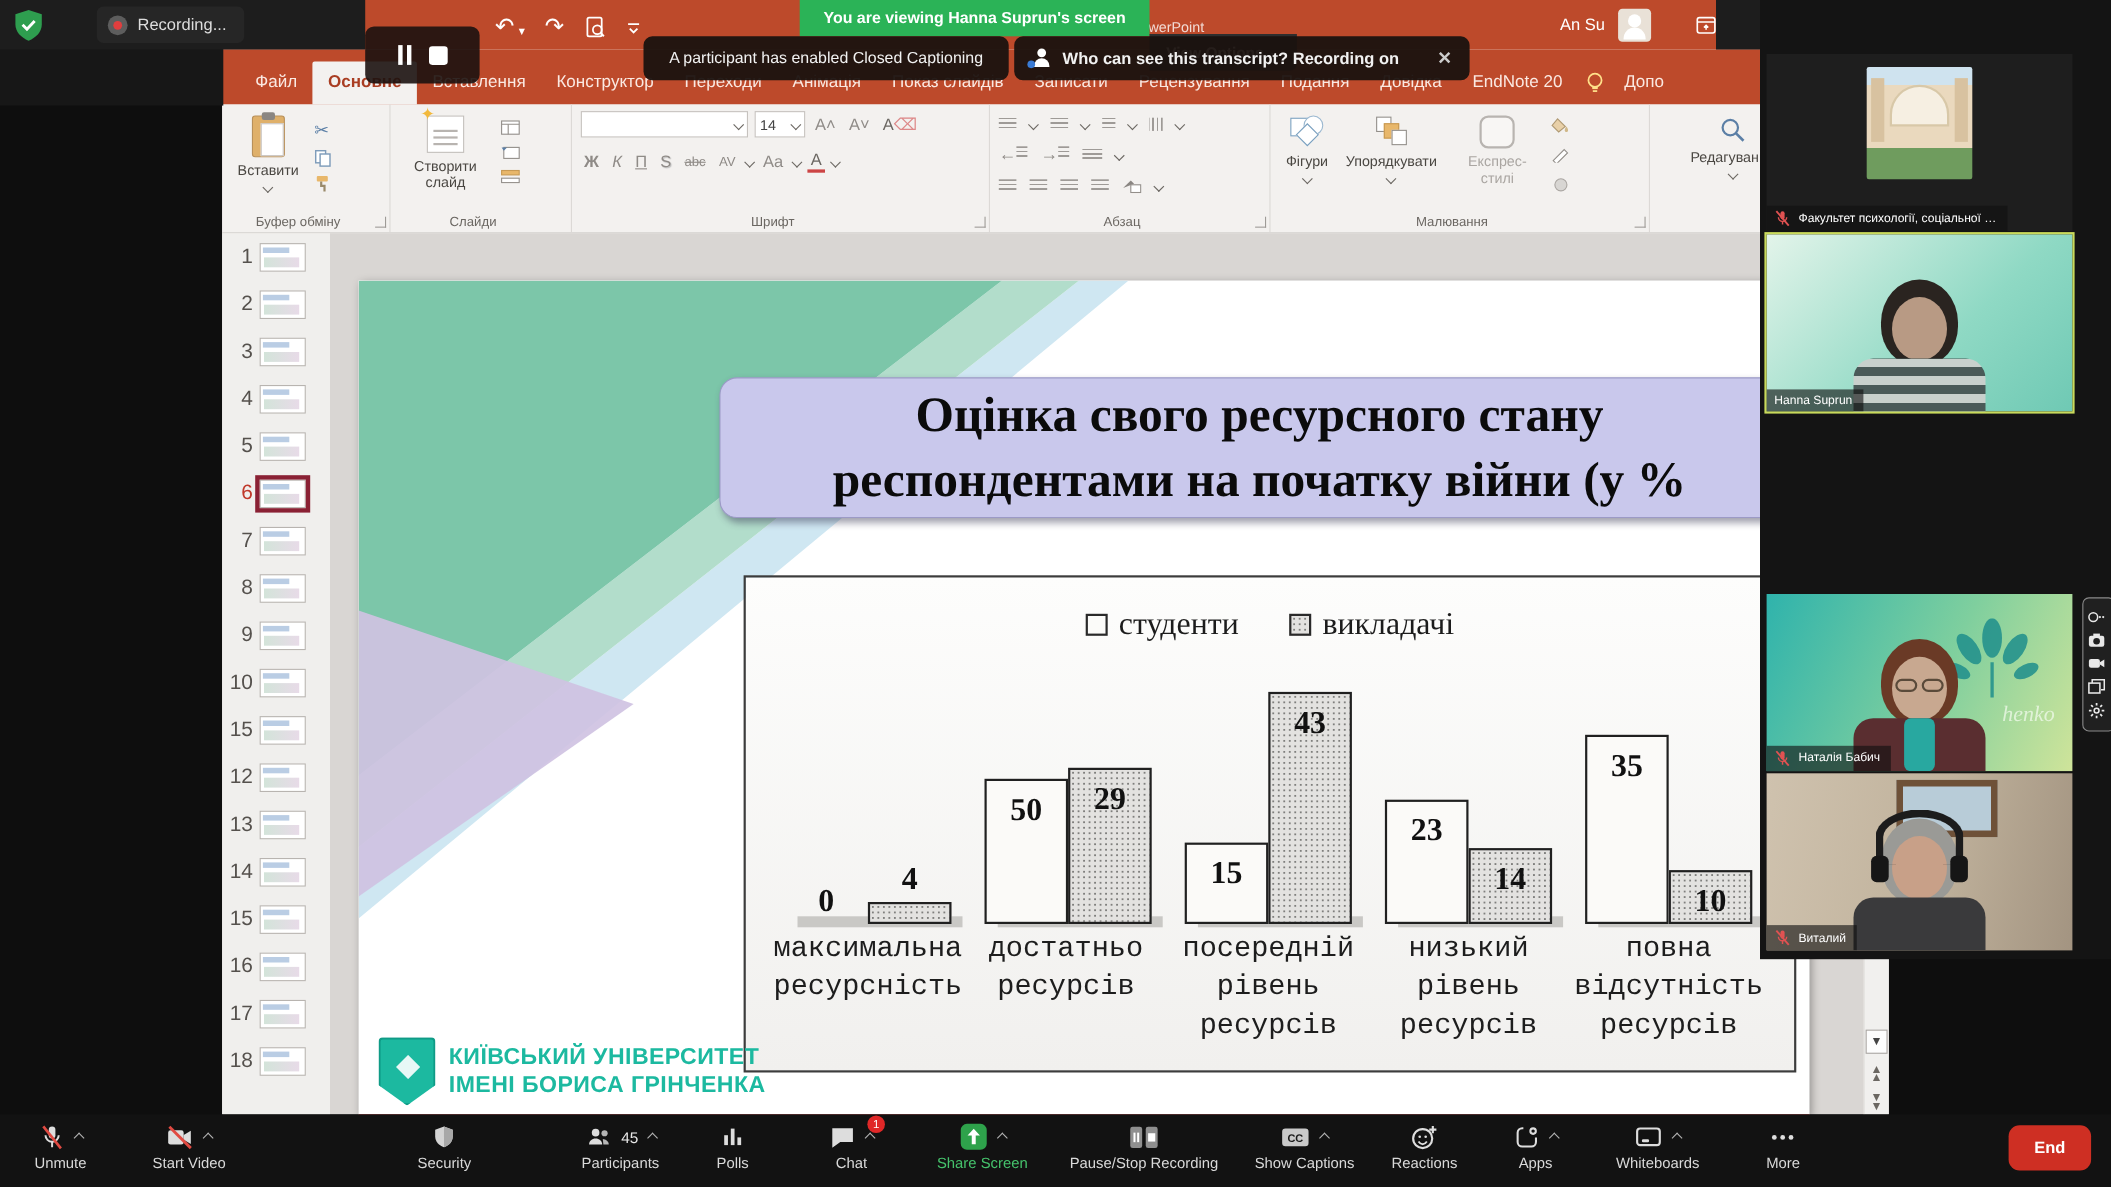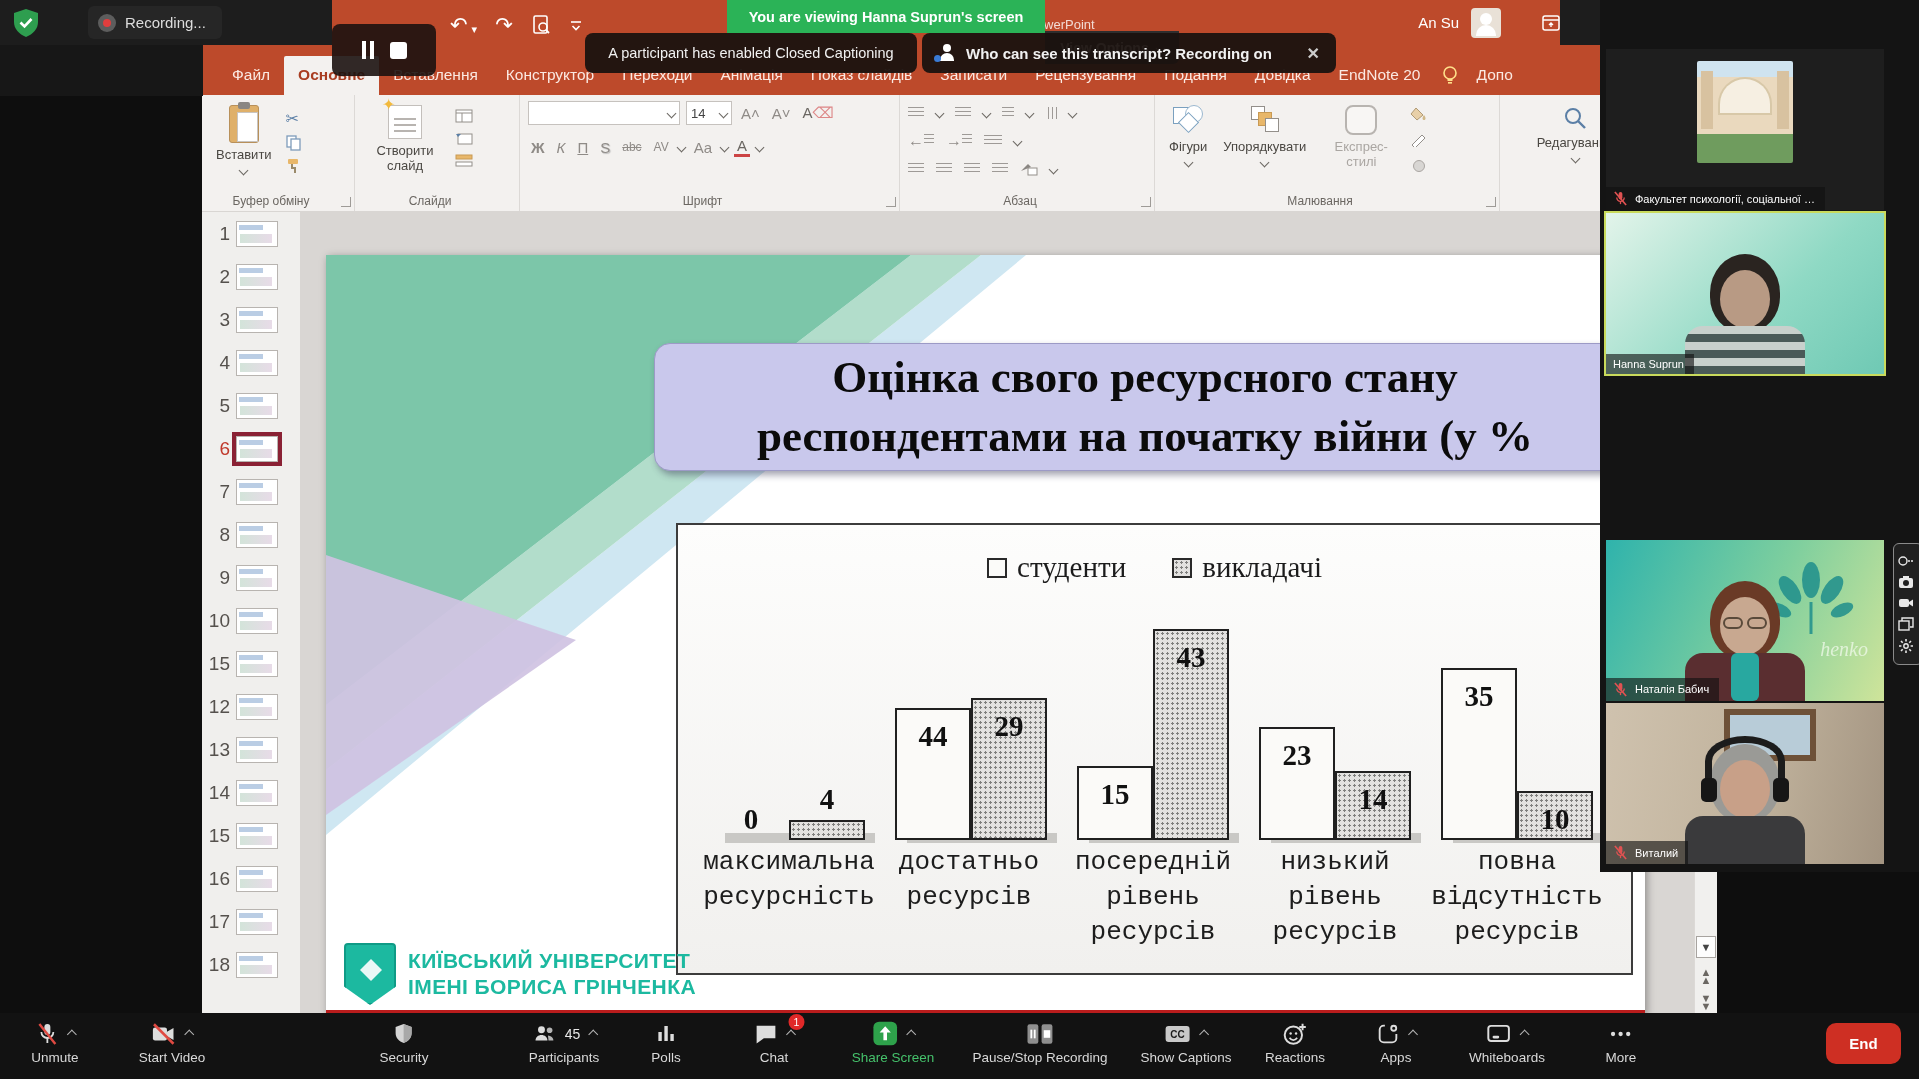--- a/index.html
+++ b/index.html
@@ -83,21 +83,21 @@
                       background:linear-gradient(90deg,#c8ddd0,#e2d2e2); opacity:.8;}
   .thumb-box.sel { outline:4px solid #8a2134; }
 
   .scrollcol { position:absolute; right:0; top:0; width:23px; bottom:0; background:#f1f0ee; border-left:1px solid #dcd9d6;}
   .scroll-downbox { position:absolute; left:1px; top:724px; width:20px; height:22px; background:#fdfdfd;
                     border:1px solid #a8a4a0; color:#444; font-size:11px; display:flex; align-items:center; justify-content:center;}
   .dblarrow { position:absolute; left:2px; width:18px; text-align:center; color:#6b6762; font-size:11px; line-height:8px;}
 
   
   .slide { position:absolute; left:124px; top:43px; width:1319px; height:760px; background:#fff;
-           border-bottom:5px solid #b91c1c; box-shadow:2px 2px 8px rgba(0,0,0,.35); overflow:hidden;}
+           border-bottom:2px solid #b91c1c; box-shadow:2px 2px 8px rgba(0,0,0,.35); overflow:hidden;}
   .deco { position:absolute; left:0; top:0; pointer-events:none; }
   .slide-title { position:absolute; left:328px; top:88px; width:982px; height:128px; background:#c9c8ec;
                  border:1px solid #9c9ac6; border-radius:16px; box-shadow:3px 4px 7px rgba(50,50,80,.45);
                  display:flex; flex-direction:column; align-items:center; justify-content:center;
                  font-family:"Liberation Serif", serif; font-weight:bold; font-size:45px; color:#0b0b0b; line-height:59px;}
   .chartbox { position:absolute; left:350px; top:268px; width:957px; height:452px;
               background:linear-gradient(#fdfdfc,#f1f0ee); border:2px solid #3c3c3c; }
   .legend { position:absolute; top:26px; left:0; right:0; display:flex; justify-content:center; gap:46px;
             font-family:"Liberation Serif", serif; font-size:29px; color:#1c1c1c;}
   .legend .li { display:flex; align-items:center; gap:10px;}
@@ -530,21 +530,21 @@
                 <span>викладачі</span>
               </span>
             </div>
           <div class="plot">
               <div class="bar-shadow" style="left: 47px;"></div>
               <div class="vlabel" style="left: 35px; bottom: 4px;">0</div>
               <div class="bar teacher" style="left: 111px; width: 76px; height: 20px;"></div>
               <div class="vlabel" style="left: 111px; bottom: 24px;">4</div>
               <div class="bar-shadow" style="left: 229px;"></div>
               <div class="bar" style="left: 217px; width: 76px; height: 132px;"></div>
-              <div class="vlabel" style="left: 217px; top: 195px;">44</div>
+              <div class="vlabel" style="left: 217px; top: 195px;">50</div>
               <div class="bar teacher" style="left: 293px; width: 76px; height: 142px;"></div>
               <div class="vlabel" style="left: 293px; top: 185px;">29</div>
               <div class="bar-shadow" style="left: 411px;"></div>
               <div class="bar" style="left: 399px; width: 76px; height: 74px;"></div>
               <div class="vlabel" style="left: 399px; top: 253px;">15</div>
               <div class="bar teacher" style="left: 475px; width: 76px; height: 211px;"></div>
               <div class="vlabel" style="left: 475px; top: 116px;">43</div>
               <div class="bar-shadow" style="left: 593px;"></div>
               <div class="bar" style="left: 581px; width: 76px; height: 113px;"></div>
               <div class="vlabel" style="left: 581px; top: 214px;">23</div>

